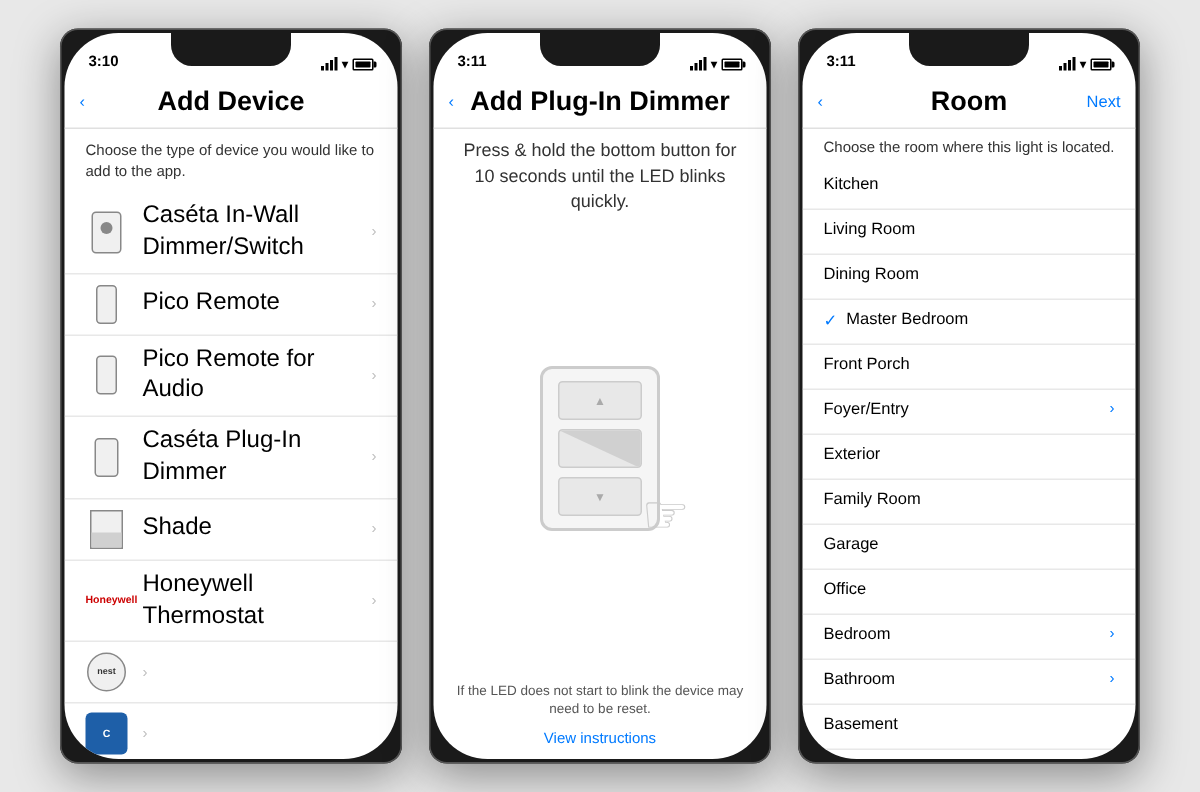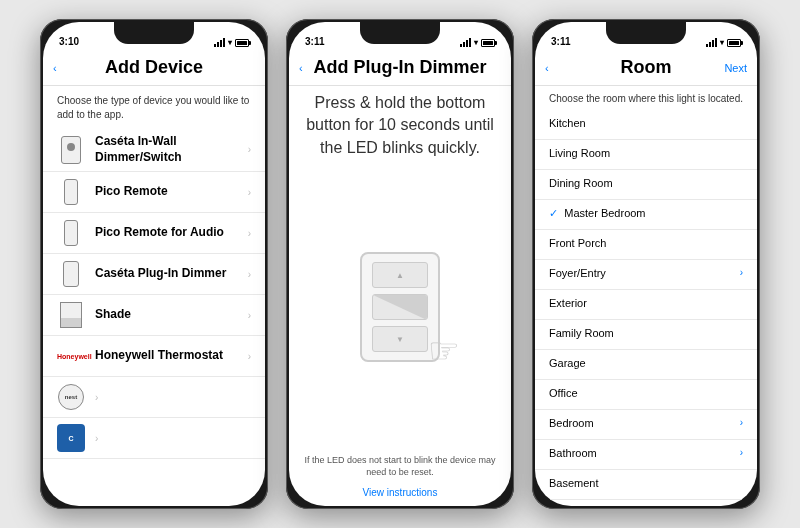--- a/index.html
+++ b/index.html
@@ -11,21 +11,21 @@
       align-items: center;
       justify-content: center;
       gap: 18px;
       font-family: -apple-system, 'SF Pro Text', 'Helvetica Neue', sans-serif;
     }
 
     .phone-outer {
       width: 228px;
       height: 490px;
       background: #1a1a1a;
-      border-radius: 22px;
+      border-radius: 12px;
       padding: 3px;
       box-shadow: 0 8px 30px rgba(0,0,0,0.4), inset 0 0 0 1px #555;
       position: relative;
     }
 
     .phone-inner {
       width: 100%;
       height: 100%;
       background: #fff;
       border-radius: 36px;
@@ -134,24 +134,23 @@
       width: 28px;
       height: 28px;
       display: flex;
       align-items: center;
       justify-content: center;
       flex-shrink: 0;
     }
 
     .device-name {
       flex: 1;
-      font-size: 12px;
+      font-size: 16px;
       color: #000;
       line-height: 1.3;
-      font-weight: bold;
     }
 
     .chevron-right {
       color: #c0c0c0;
       font-size: 10px;
     }
 
     
     .icon-dimmer-switch {
       width: 20px;
@@ -241,21 +240,21 @@
       display: flex;
       align-items: center;
       justify-content: center;
       font-size: 7px;
       color: #fff;
       font-weight: 700;
     }
 
     
     .instruction-text {
-      font-size: 16px;
+      font-size: 12px;
       color: #333;
       padding: 6px 14px;
       text-align: center;
       line-height: 1.4;
     }
 
     .dimmer-illustration {
       flex: 1;
       display: flex;
       align-items: center;

